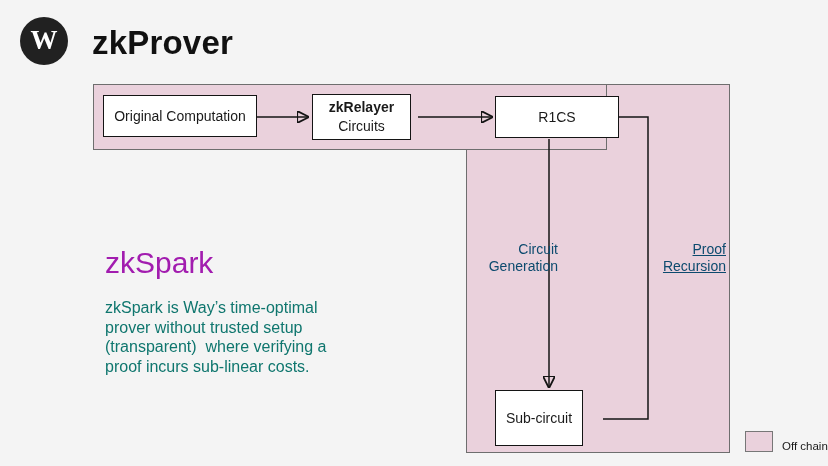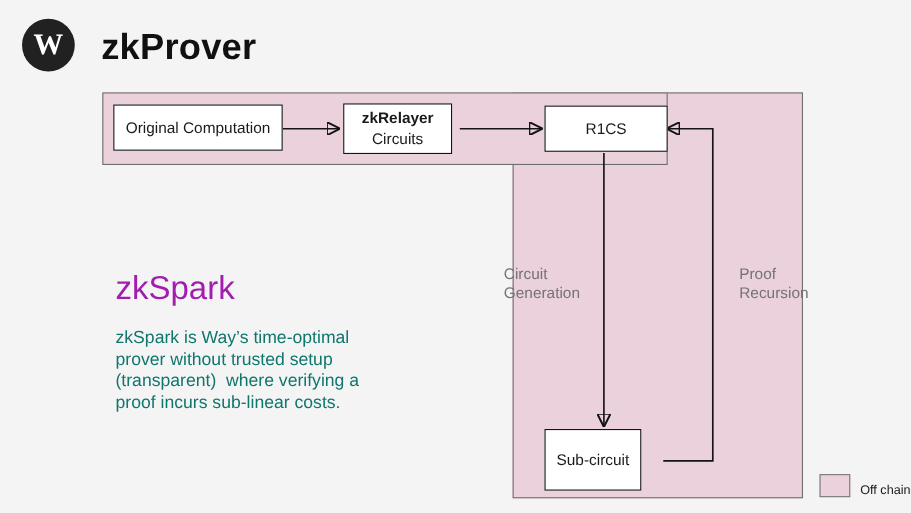--- a/index.html
+++ b/index.html
@@ -46,33 +46,33 @@
 
   
   .node{
     position:absolute;background:#ffffff;border:1.5px solid var(--node-border);
     display:flex;flex-direction:column;align-items:center;justify-content:center;
     font-size:14px;line-height:19px;text-align:center;color:#1a1a1a;
   }
   .node .bold{font-weight:bold;}
   .node.original{left:103px;top:95px;width:154px;height:42px;}
   .node.zkrelayer{left:312px;top:94px;width:99px;height:46px;}
-  .node.r1cs{left:495px;top:96px;width:112px;height:42px;}
+  .node.r1cs{left:495px;top:96px;width:124px;height:42px;}
   .node.subcircuit{left:495px;top:390px;width:88px;height:56px;}
 
   
   svg.connectors{position:absolute;left:0;top:0;width:828px;height:466px;pointer-events:none;}
   svg.connectors path{fill:none;stroke:#141414;stroke-width:1.5;}
 
   
   .edge-label{
-    position:absolute;font-size:14px;line-height:17px;text-align:left;color:#737373;
+    position:absolute;font-size:14px;line-height:17px;text-align:right;color:#0c4a6e;
   }
   .edge-label.cg{left:458px;top:241px;width:100px;}
-  .edge-label.pr{left:672px;top:241px;width:100px;}
+  .edge-label.pr{left:626px;top:241px;width:100px;text-decoration:underline;}
 
   
   .desc-heading{
     position:absolute;left:105px;top:246px;
     font-size:30px;font-weight:normal;color:#a21caf;
   }
   .desc-body{
     position:absolute;left:105px;top:298px;width:240px;
     font-size:16px;line-height:19.5px;color:#0f766e;
     white-space:pre-wrap;

